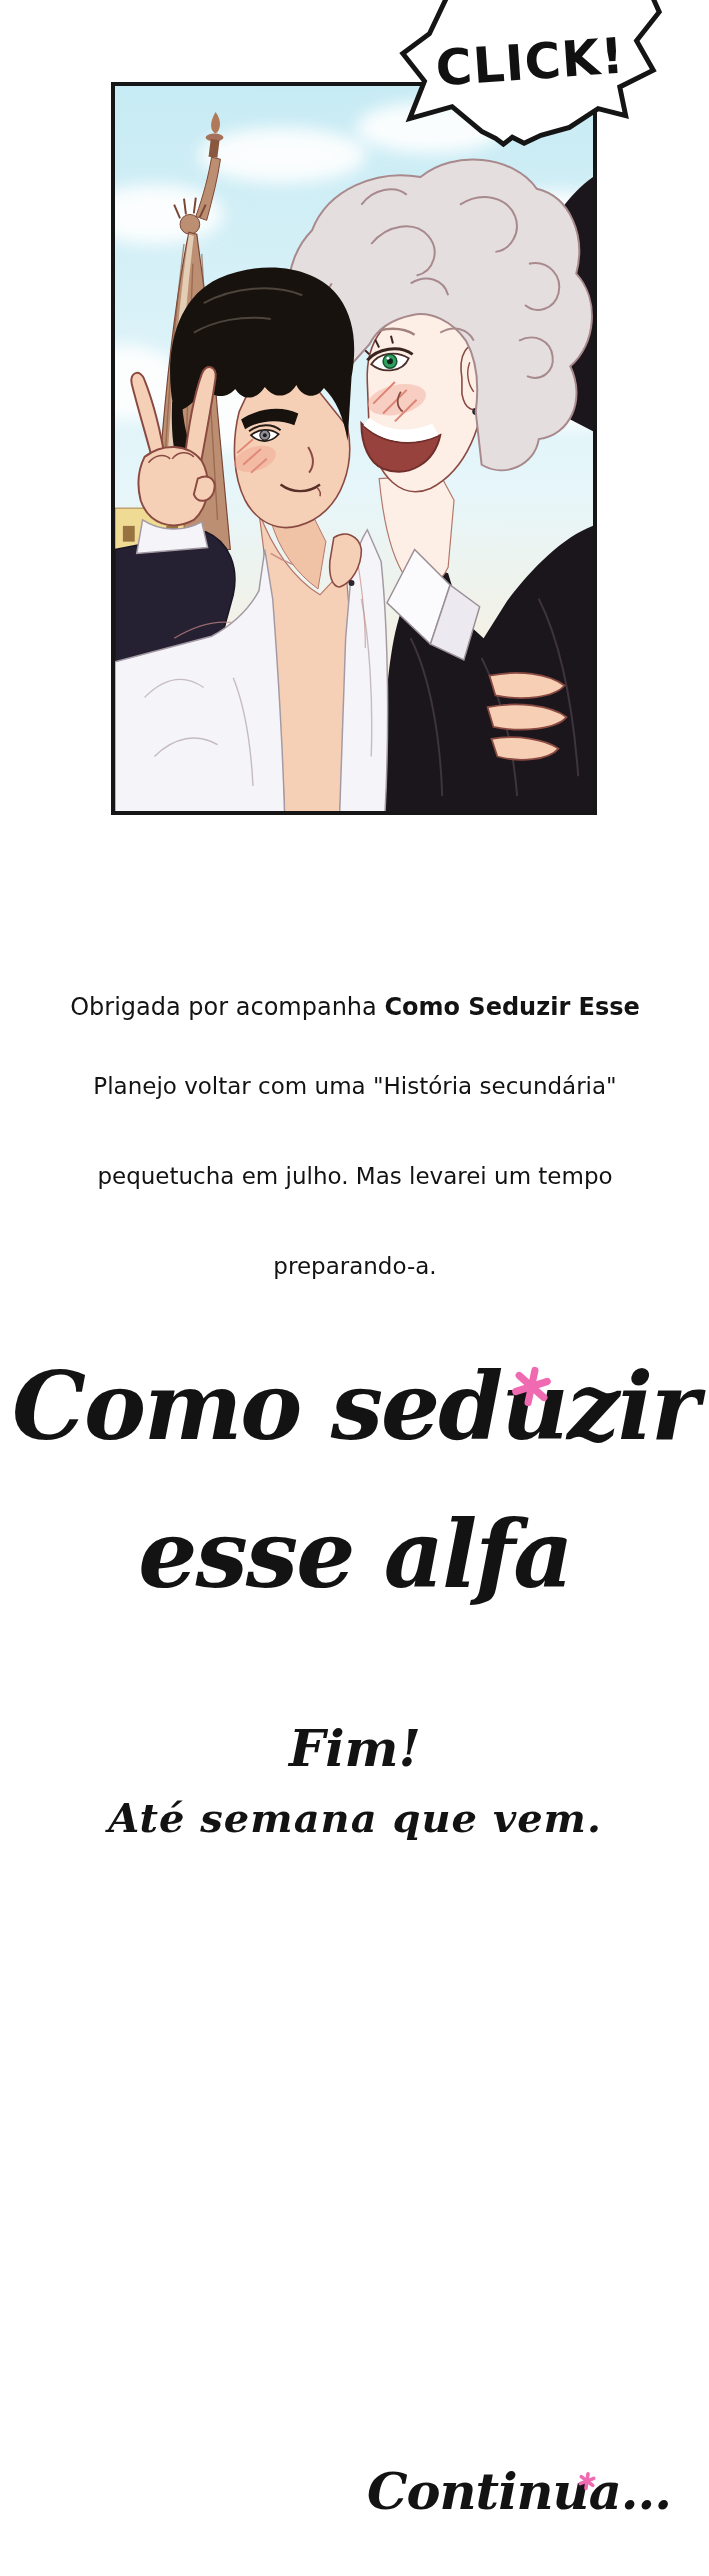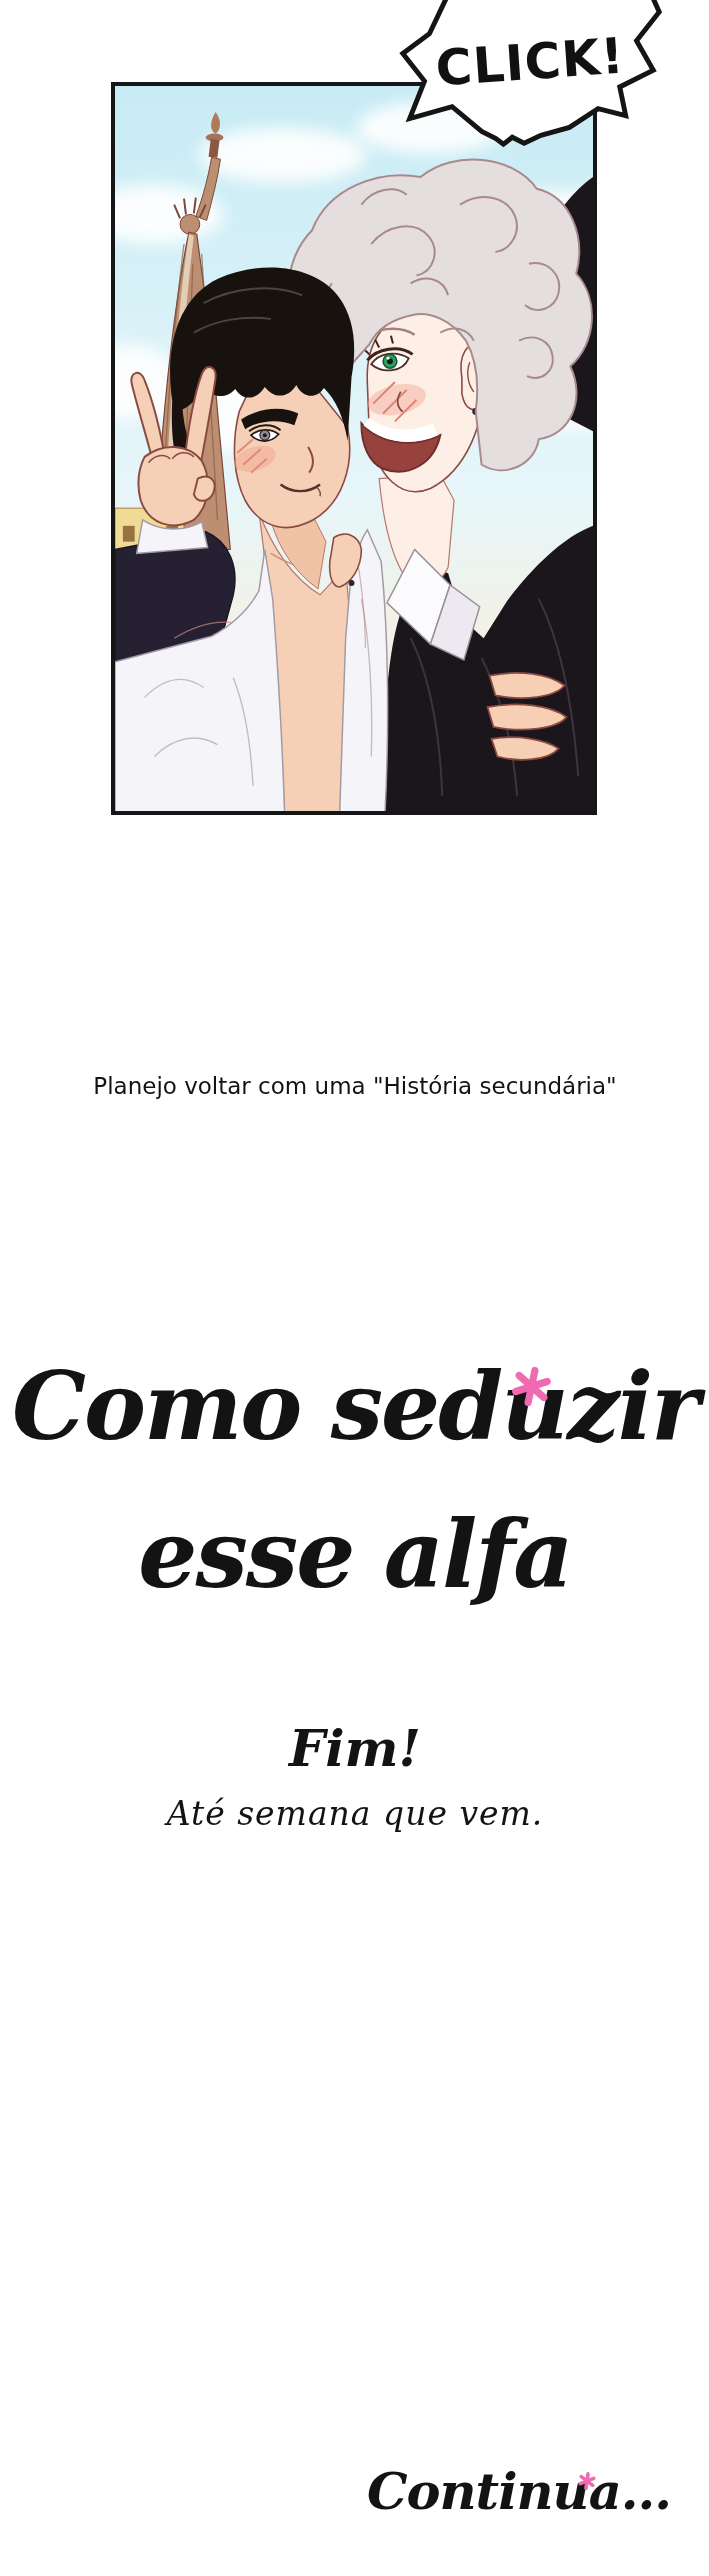--- a/index.html
+++ b/index.html
@@ -19,21 +19,21 @@
   .para{left:0;width:710px;text-align:center;white-space:pre-wrap;}
   .p1{top:925px;font-size:24px;line-height:33px;font-weight:500;}
   .p2{top:1011px;font-size:23px;line-height:30px;font-weight:500;}
   .para b{font-weight:bold;}
 
   
   .script{font-family:"DejaVu Serif",serif;font-style:italic;font-weight:bold;}
   .title{top:1333px;left:0;width:710px;text-align:center;font-size:93px;line-height:148px;letter-spacing:-2px;}
   .fim{top:1698px;left:0;width:710px;text-align:center;font-size:51px;margin-top:20px;}
   .next{top:1794px;left:0;width:710px;text-align:center;font-family:"DejaVu Serif",serif;
-        font-style:italic;font-weight:normal;font-size:33px;letter-spacing:1px;}
+        font-style:italic;font-weight:bold;font-size:40px;letter-spacing:1px;}
   .continua{top:2461px;right:39px;font-size:51px;letter-spacing:-1px;margin-left:16px;}
 
   .star{overflow:visible;}
   .star-title{left:511px;top:1366px;width:41px;height:41px;transform:rotate(12deg);}
   .star-continua{right:114px;top:2472px;width:18px;height:18px;transform:rotate(8deg);}
 </style>
 </head>
 <body>
 
 <div class="abs panel">
@@ -167,24 +167,27 @@
     </g>
   </svg>
 </div>
 
 <svg class="abs bubble" width="286" height="168" viewBox="0 0 290 170">
   <polygon points="60,-6 41,34 14,54 36,82 21,120 64,108 94,133 108,140 116,146 125,139 137,145 154,137 183,129 212,110 240,117 234,88 268,71 251,41 274,12 266,-6" fill="#ffffff" stroke="#151515" stroke-width="5"></polygon>
   <text x="143" y="80" text-anchor="middle" transform="rotate(-4 143 62)" font-family="DejaVu Sans, sans-serif" font-size="50" font-weight="bold" letter-spacing="1" fill="#111111">CLICK!</text>
 </svg>
 
 <div class="abs para p1">
+  <div><span>Obrigada por acompanha </span><b>Como Seduzir Esse</b></div>
 </div>
 
 <div class="abs para p2">
   <div>Planejo voltar com uma "História secundária"</div>
+  <div>pequetucha em julho. Mas levarei um tempo</div>
+  <div>preparando-a.</div>
 </div>
 
 <div class="abs script title">
   <div>Como seduzir</div>
   <div>esse alfa</div>
 </div>
 <svg class="abs star star-title" viewBox="0 0 40 40">
   <g stroke="#f06ab2" stroke-width="7" stroke-linecap="round">
     <line x1="20" y1="4" x2="20" y2="36"></line>
     <line x1="6" y1="12" x2="34" y2="28"></line>

